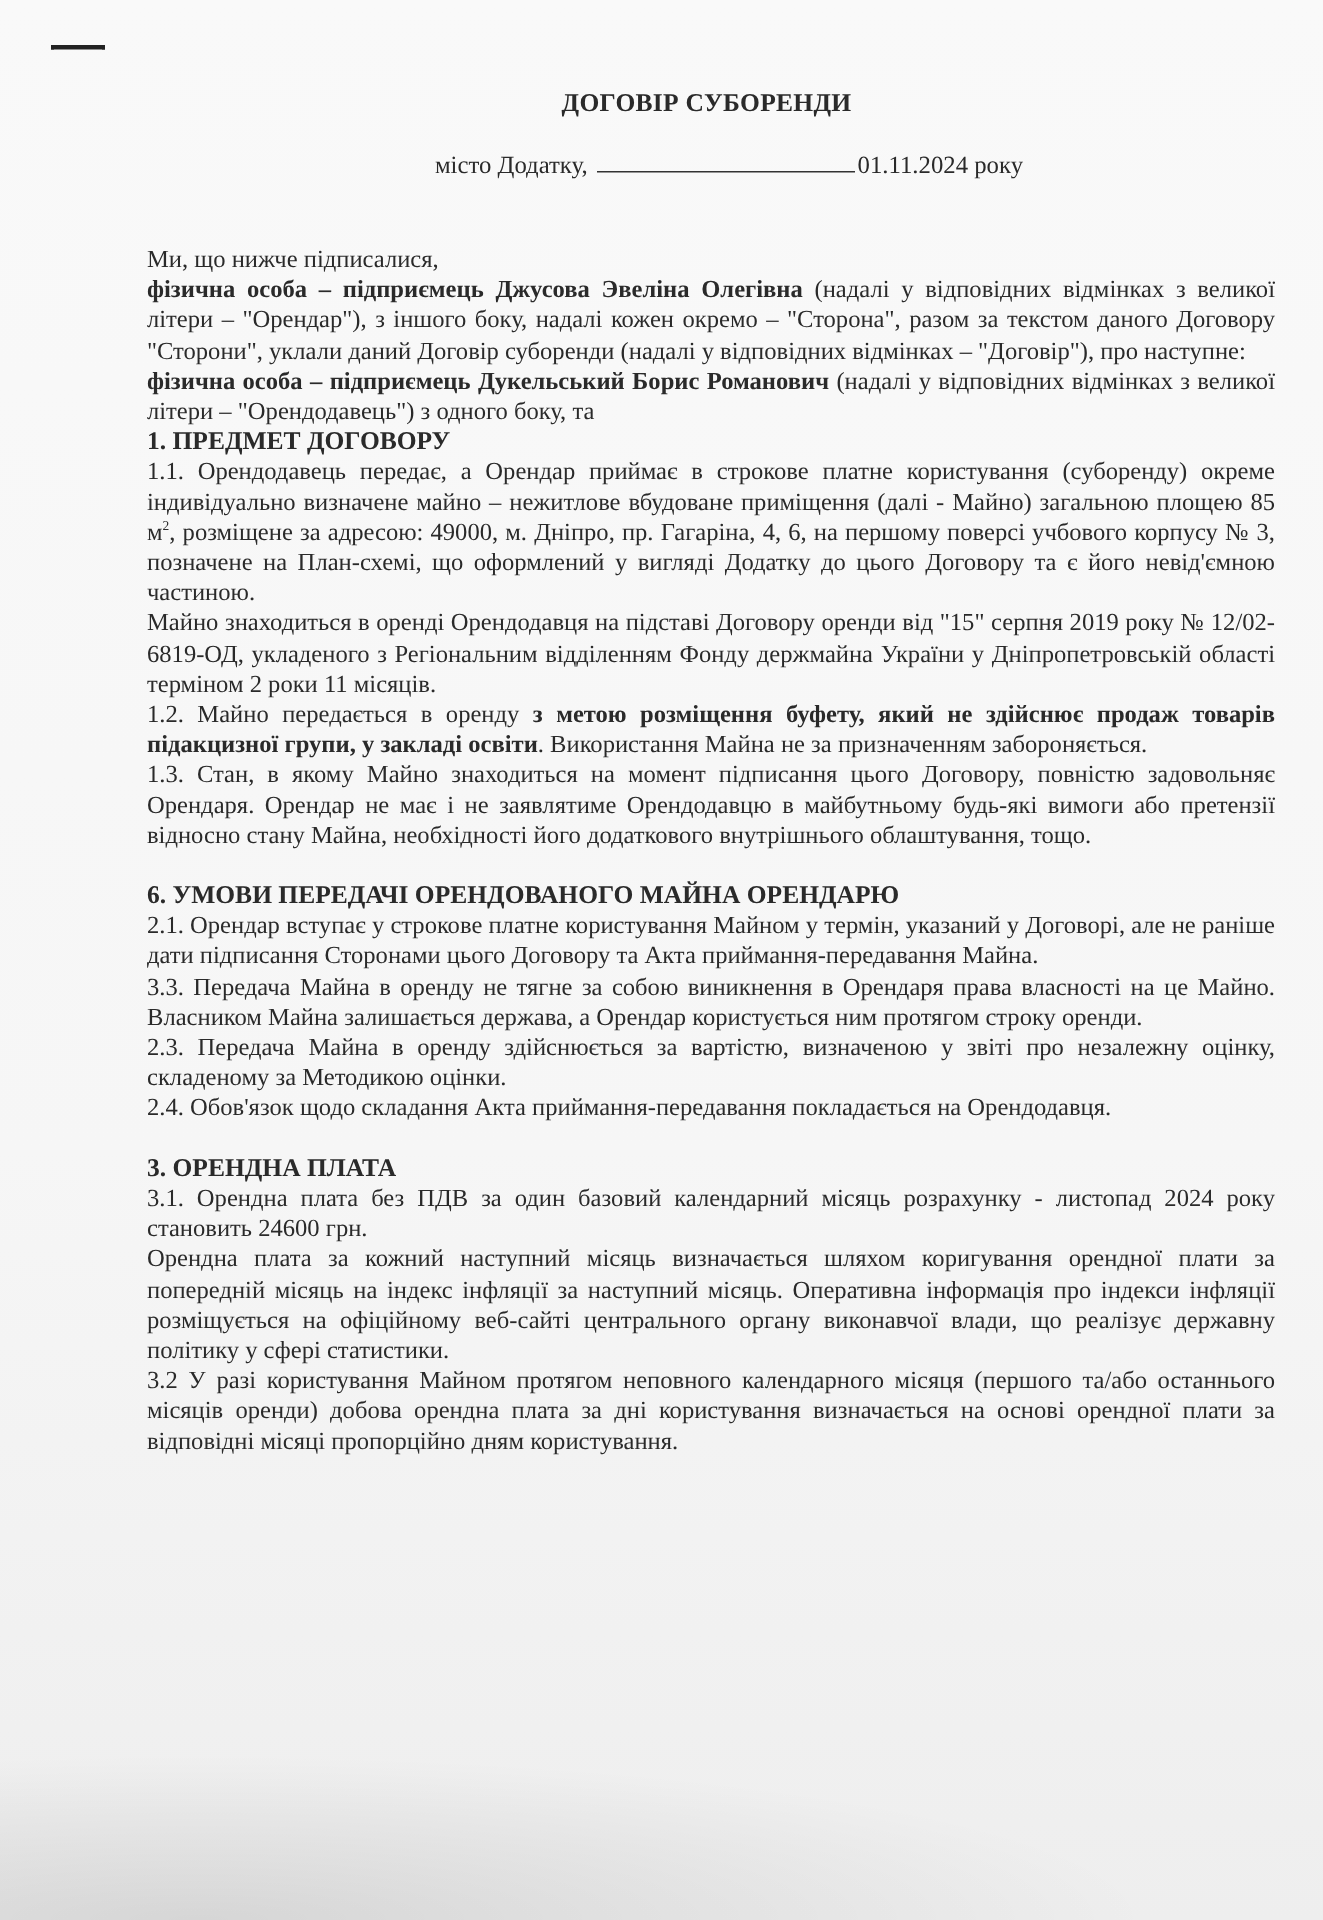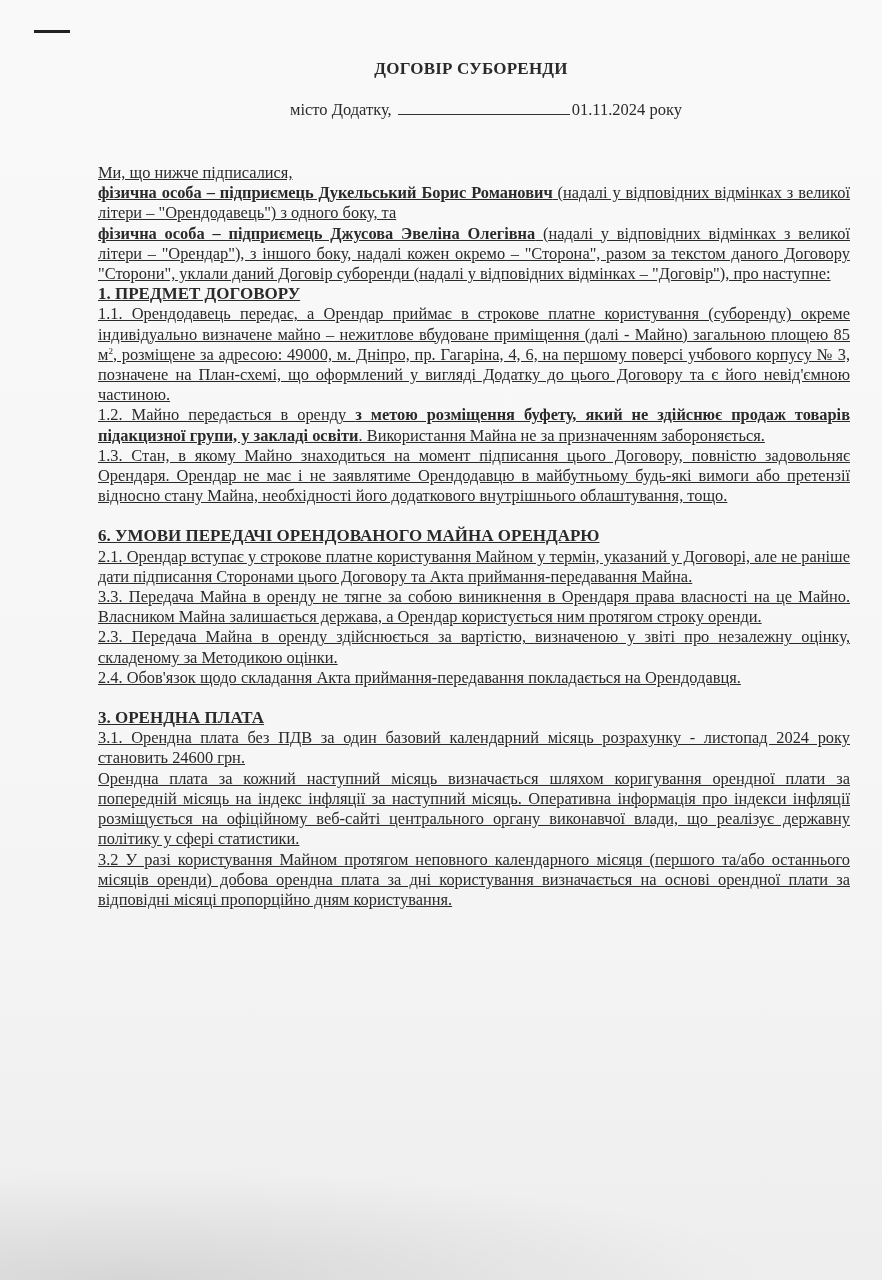--- a/index.html
+++ b/index.html
@@ -31,21 +31,21 @@
     .city-line {
       position: absolute; left: 0; width: 882px; top: 100px;
       text-align: center; font-size: 16.5px; padding-left: 90px; box-sizing: border-box;
     }
     .city-line .blank {
       display: inline-block; width: 172px; border-bottom: 1px solid #333;
       vertical-align: baseline; height: 14px; margin: 0 2px 0 6px;
     }
     .body {
       position: absolute; left: 98px; top: 163px; width: 752px;
-      font-size: 16.4px; line-height: 20.2px; text-align: justify; text-decoration: underline;
+      font-size: 16.4px; line-height: 20.2px; text-align: justify;
     }
     .body p { margin: 0; }
     .sec-head {
       text-align: left; font-weight: bold; font-size: 17px; margin: 0;
     }
     .gap { height: 20px; }
     b { font-weight: bold; }
     sup { font-size: 9px; line-height: 0; }
   </style>
 </head>
@@ -55,25 +55,26 @@
   <div class="corner-mark"></div>
 
   <div class="title">ДОГОВІР СУБОРЕНДИ</div>
 
   <div class="city-line">
     <span>місто Додатку,</span><span class="blank"></span><span>01.11.2024 року</span>
   </div>
 
   <div class="body">
     <p>Ми, що нижче підписалися,</p>
+    <p><b>фізична особа – підприємець Джусова Эвеліна Олегівна</b><span> (надалі у відповідних відмінках з великої літери – "Орендар"), з іншого боку, надалі кожен окремо – "Сторона", разом за текстом даного Договору "Сторони", уклали даний Договір суборенди (надалі у відповідних відмінках – "Договір"), про наступне:</span></p>
     <p><b>фізична особа – підприємець Дукельський Борис Романович</b><span> (надалі у відповідних відмінках з великої літери – "Орендодавець") з одного боку, та</span></p>
-    <p><b>фізична особа – підприємець Джусова Эвеліна Олегівна</b><span> (надалі у відповідних відмінках з великої літери – "Орендар"), з іншого боку, надалі кожен окремо – "Сторона", разом за текстом даного Договору "Сторони", уклали даний Договір суборенди (надалі у відповідних відмінках – "Договір"), про наступне:</span></p>
 
     <p class="sec-head">1.  ПРЕДМЕТ ДОГОВОРУ</p>
     <p><span>1.1. Орендодавець передає, а Орендар приймає в строкове платне користування (суборенду) окреме індивідуально визначене майно – нежитлове вбудоване приміщення (далі - Майно) загальною  площею 85 м</span><sup>2</sup><span>, розміщене за адресою: 49000, м. Дніпро, пр. Гагаріна, 4, 6, на першому поверсі учбового корпусу № 3, позначене на План-схемі, що оформлений у вигляді Додатку до цього Договору та є його невід'ємною частиною.</span></p>
+    <p>Майно знаходиться в оренді Орендодавця на підставі Договору оренди від "15" серпня 2019 року № 12/02-6819-ОД, укладеного з Регіональним відділенням Фонду держмайна України у Дніпропетровській області терміном 2 роки 11 місяців.</p>
     <p><span>1.2. Майно передається в оренду </span><b>з метою розміщення буфету, який не здійснює продаж товарів підакцизної групи, у закладі освіти</b><span>. Використання Майна не за призначенням забороняється.</span></p>
     <p>1.3. Стан, в якому  Майно знаходиться на момент підписання цього Договору, повністю задовольняє Орендаря. Орендар не має і не заявлятиме Орендодавцю в майбутньому будь-які вимоги або претензії відносно стану  Майна, необхідності його додаткового внутрішнього облаштування, тощо.</p>
 
     <div class="gap"></div>
     <p class="sec-head">6. УМОВИ ПЕРЕДАЧІ ОРЕНДОВАНОГО МАЙНА ОРЕНДАРЮ</p>
     <p>2.1. Орендар вступає у строкове платне користування Майном у термін, указаний у Договорі, але не раніше дати підписання Сторонами цього Договору та Акта приймання-передавання Майна.</p>
     <p>3.3. Передача Майна в оренду не тягне за собою виникнення в Орендаря права власності на це Майно. Власником Майна залишається держава, а Орендар користується ним протягом строку оренди.</p>
     <p>2.3. Передача Майна в оренду здійснюється за вартістю, визначеною у звіті про незалежну оцінку, складеному за Методикою оцінки.</p>
     <p>2.4. Обов'язок щодо складання Акта приймання-передавання покладається на Орендодавця.</p>
 

